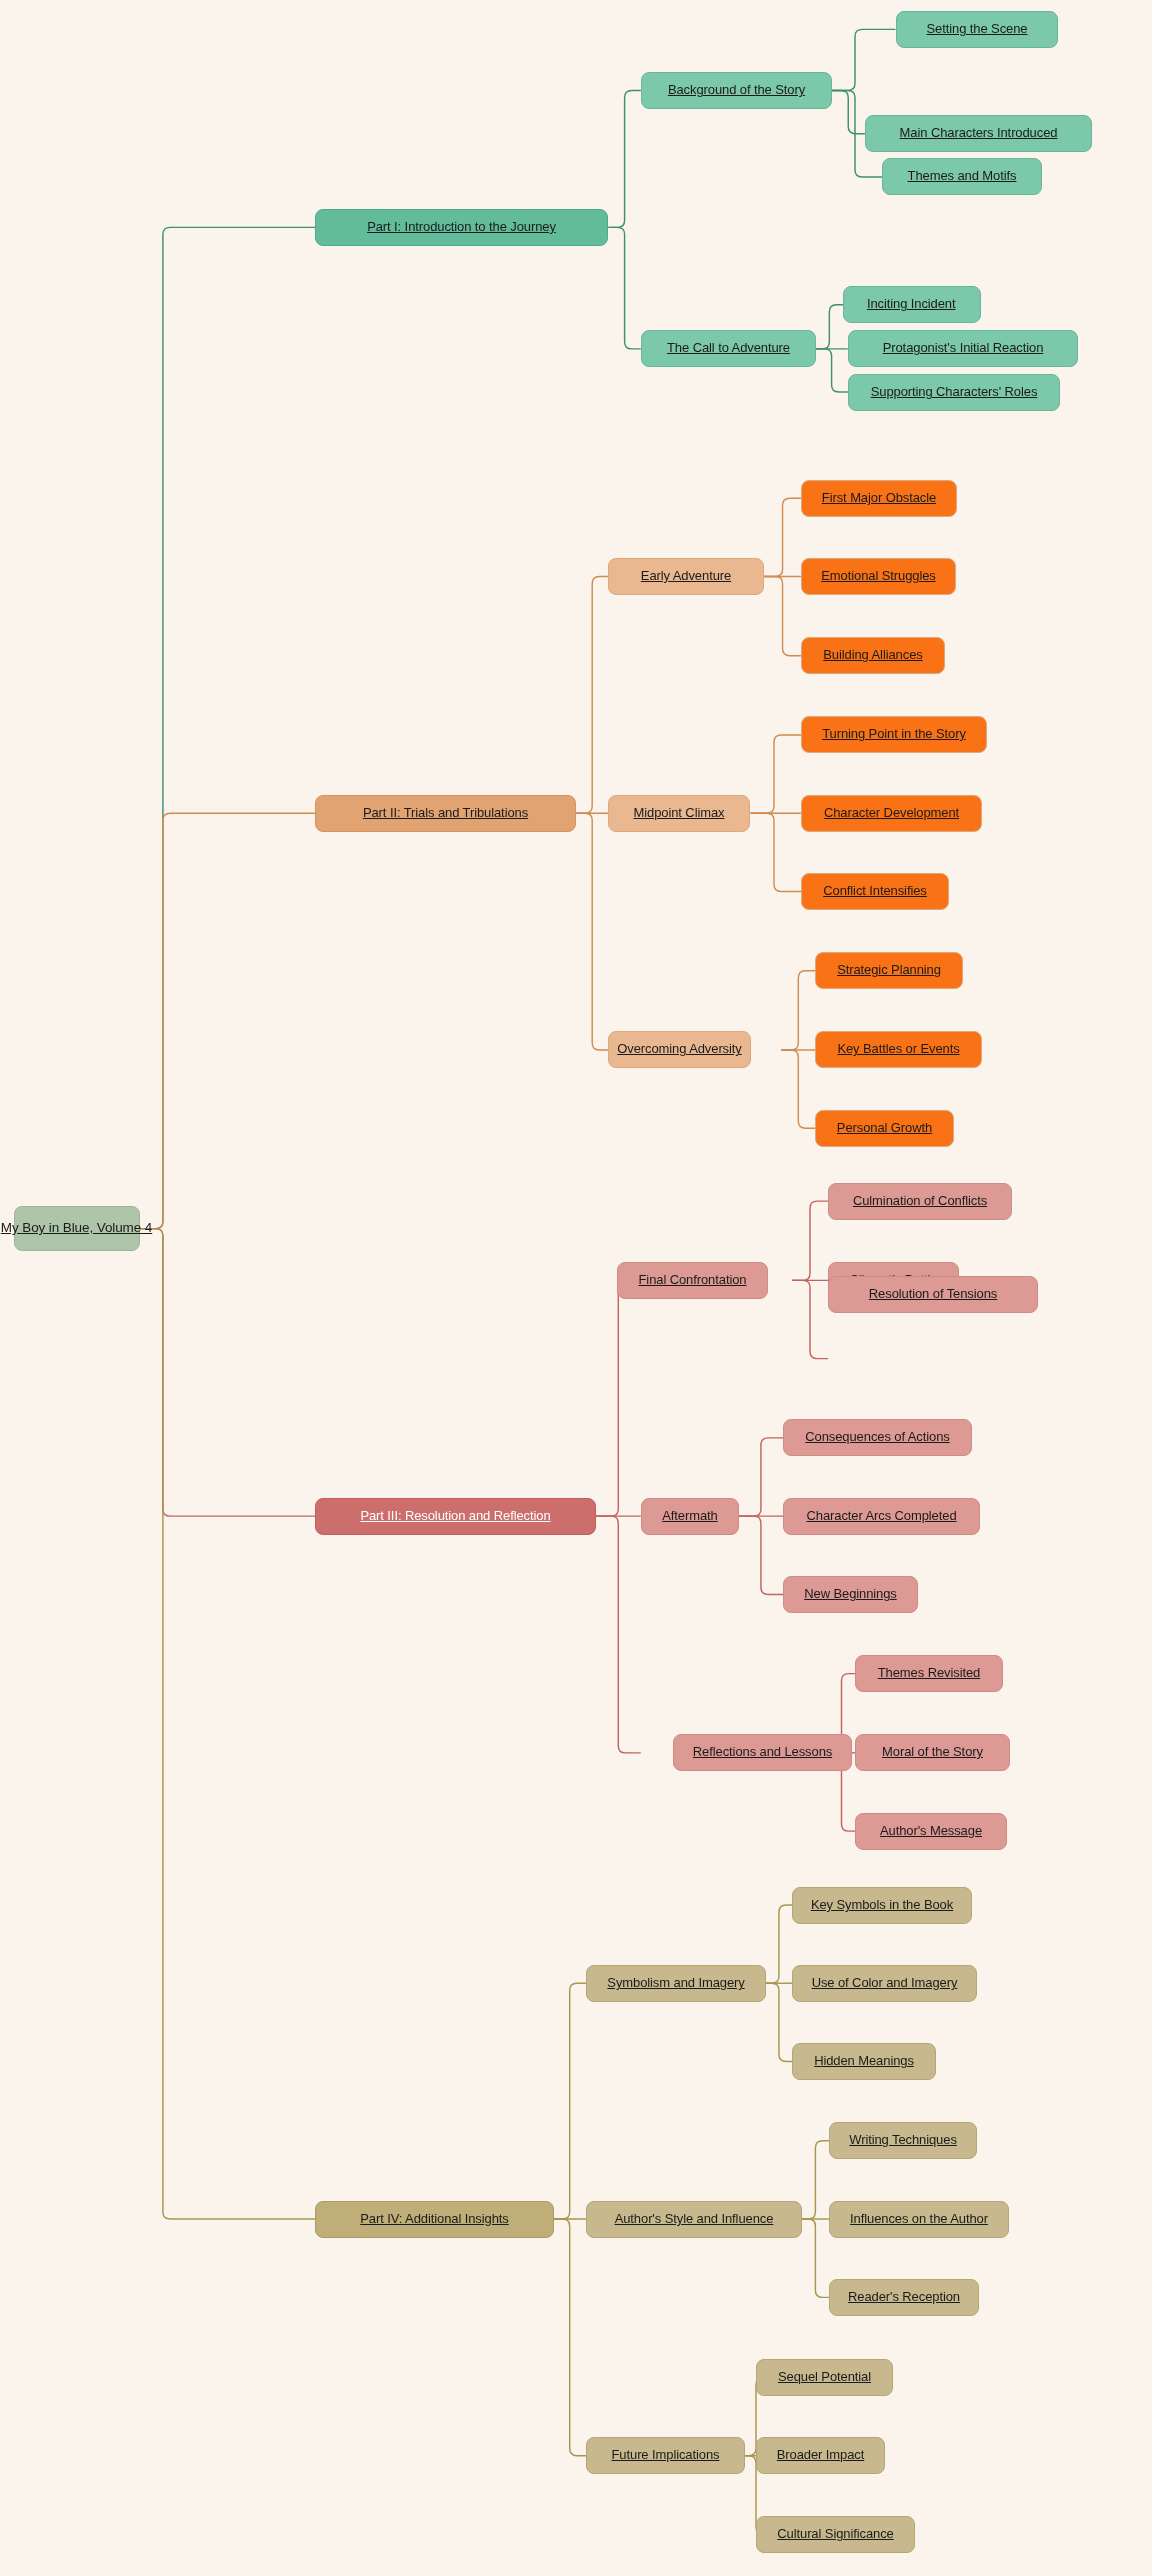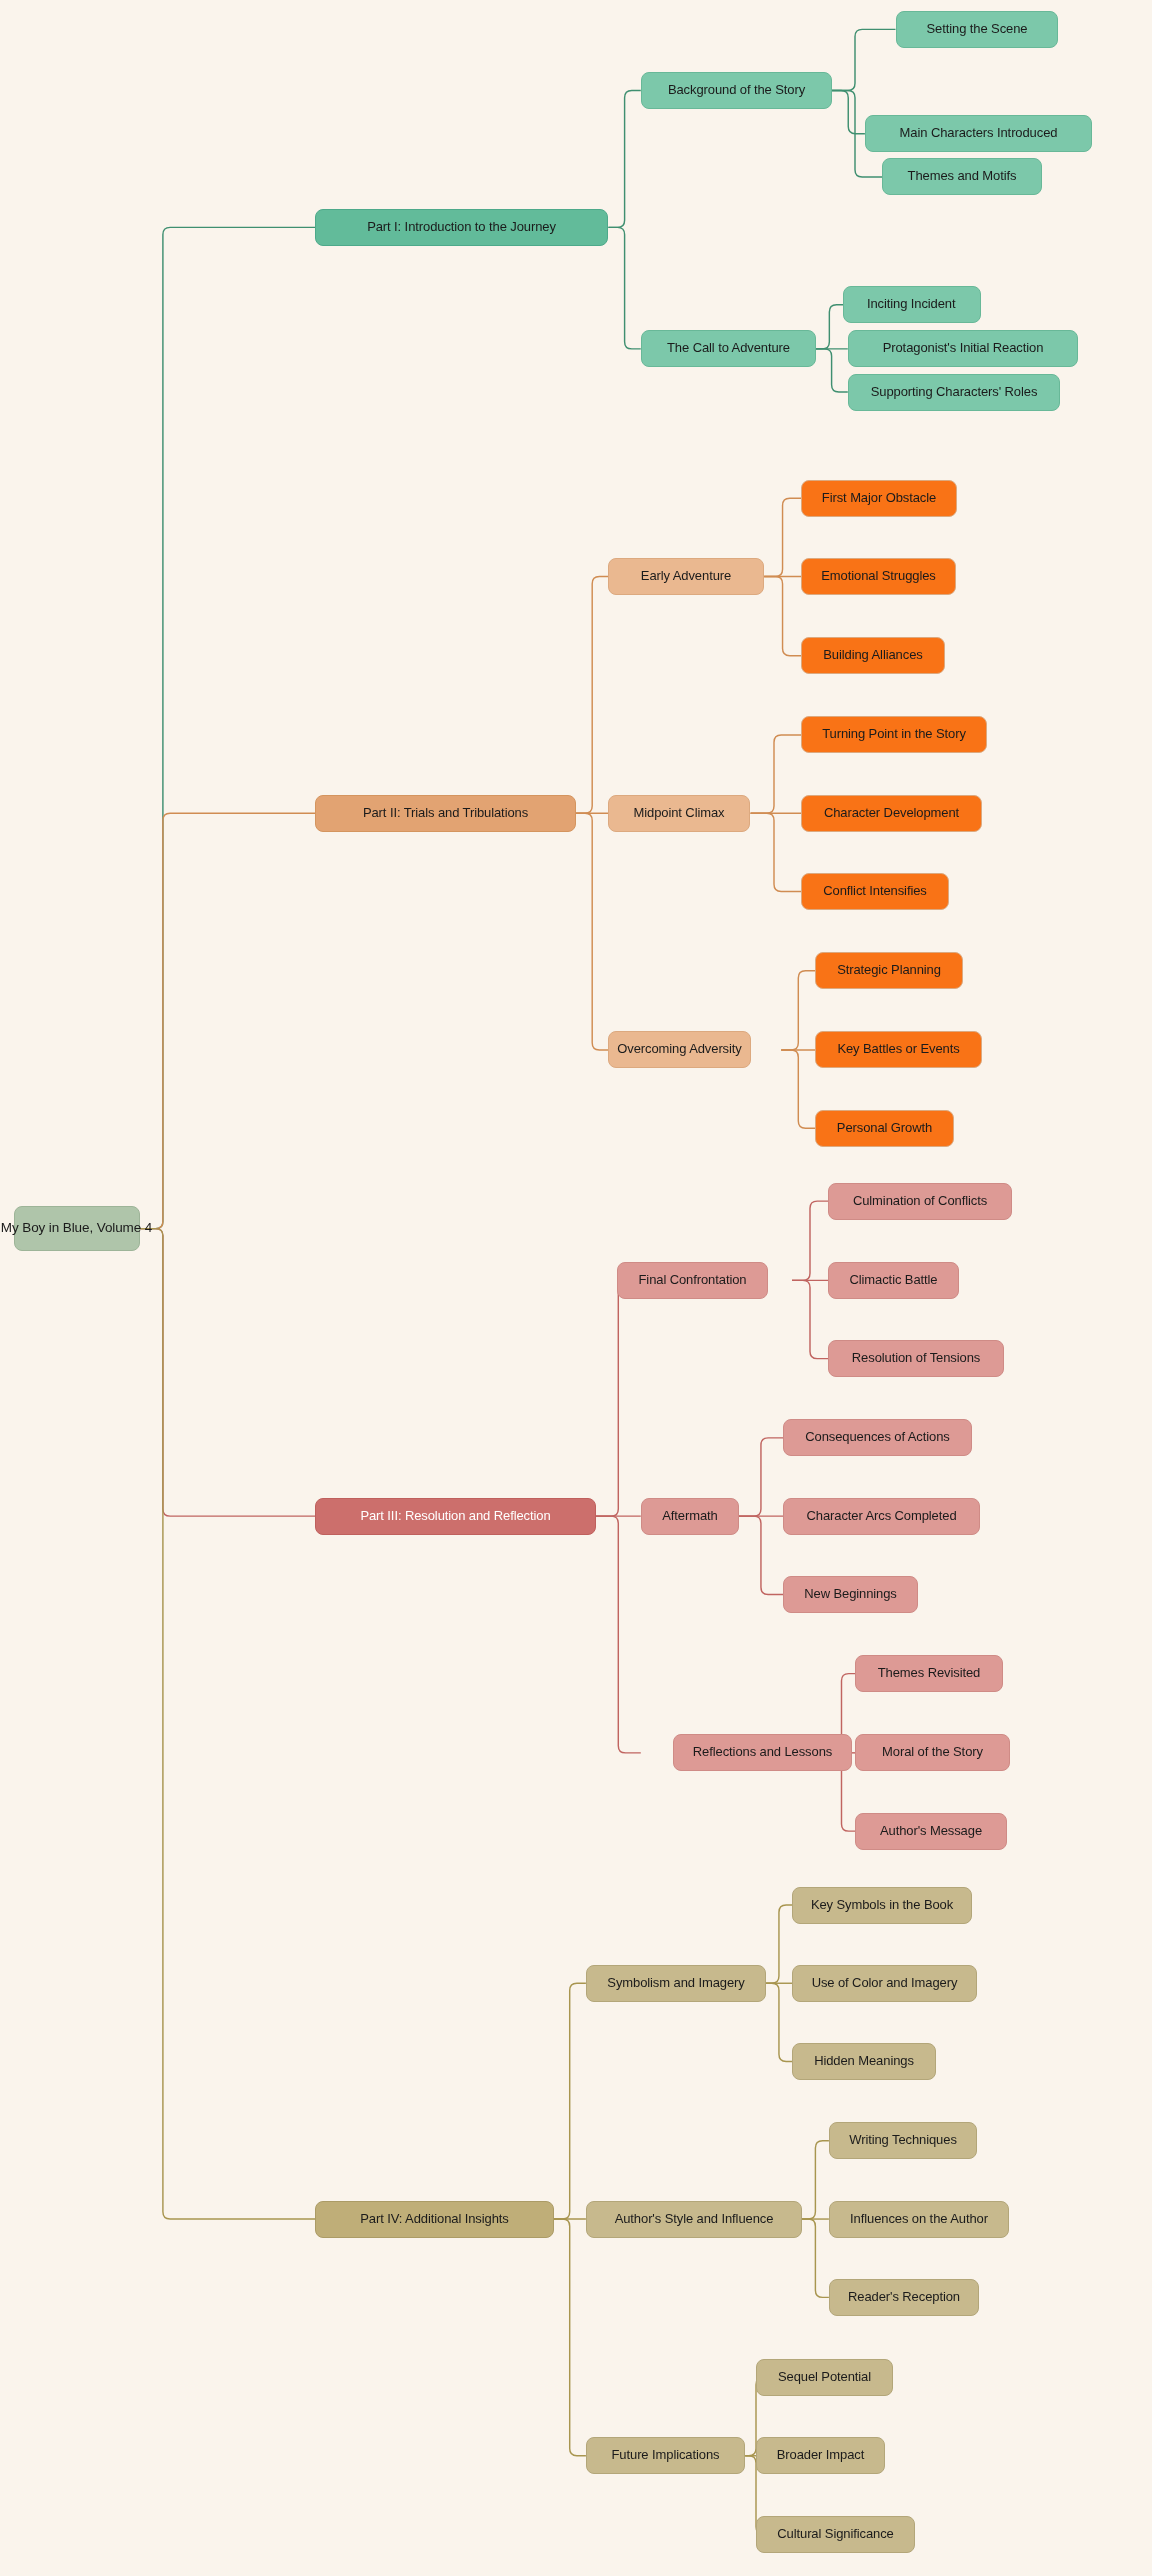--- a/index.html
+++ b/index.html
@@ -26,20 +26,21 @@
     display: flex;
     align-items: center;
     justify-content: center;
     border-radius: 8px;
     font-size: 13px;
     line-height: 1.1;
     white-space: nowrap;
     letter-spacing: -0.1px;
     color: #1b1b1b;
     padding: 0 12.6px;
+    text-decoration: underline;
   }
   .node.root {
     background: #afc5aa;
     border: 0.9px solid #9db498;
     font-size: 13.5px;
   }
   .node.l1-green  { background: #62bb9a; border: 0.9px solid #4da98a; }
   .node.l1-orange { background: #e2a372; border: 0.9px solid #d4955f; }
   .node.l1-red    { background: #cc6f6c; border: 0.9px solid #bf605d; color: #ffffff; }
   .node.l1-gold   { background: #bfae78; border: 0.9px solid #ab9b66; }
@@ -131,21 +132,21 @@
       <div class="node l3-orange" style="left: 801px; top: 795px; width: 181px; height: 37px;">Character Development</div>
       <div class="node l3-orange" style="left: 801px; top: 873px; width: 148px; height: 37px;">Conflict Intensifies</div>
       <div class="node l2-orange" style="left: 608px; top: 1031px; width: 143px; height: 37px;">Overcoming Adversity</div>
       <div class="node l3-orange" style="left: 815px; top: 952px; width: 148px; height: 37px;">Strategic Planning</div>
       <div class="node l3-orange" style="left: 815px; top: 1031px; width: 167px; height: 37px;">Key Battles or Events</div>
       <div class="node l3-orange" style="left: 815px; top: 1110px; width: 139px; height: 37px;">Personal Growth</div>
       <div class="node l1-red" style="left: 315px; top: 1498px; width: 281px; height: 37px;">Part III: Resolution and Reflection</div>
       <div class="node l2-red" style="left: 617px; top: 1262px; width: 151px; height: 37px;">Final Confrontation</div>
       <div class="node l3-red" style="left: 828px; top: 1183px; width: 184px; height: 37px;">Culmination of Conflicts</div>
       <div class="node l3-red" style="left: 828px; top: 1262px; width: 131px; height: 37px;">Climactic Battle</div>
-      <div class="node l3-red" style="left: 828px; top: 1340px; width: 176px; height: 37px;">Resolution of Tensions</div>
+      <div class="node l3-red" style="left: 828px; top: 1276px; width: 210px; height: 37px;">Resolution of Tensions</div>
       <div class="node l2-red" style="left: 641px; top: 1498px; width: 98px; height: 37px;">Aftermath</div>
       <div class="node l3-red" style="left: 783px; top: 1419px; width: 189px; height: 37px;">Consequences of Actions</div>
       <div class="node l3-red" style="left: 783px; top: 1498px; width: 197px; height: 37px;">Character Arcs Completed</div>
       <div class="node l3-red" style="left: 783px; top: 1576px; width: 135px; height: 37px;">New Beginnings</div>
       <div class="node l2-red" style="left: 673px; top: 1734px; width: 179px; height: 37px;">Reflections and Lessons</div>
       <div class="node l3-red" style="left: 855px; top: 1655px; width: 148px; height: 37px;">Themes Revisited</div>
       <div class="node l3-red" style="left: 855px; top: 1734px; width: 155px; height: 37px;">Moral of the Story</div>
       <div class="node l3-red" style="left: 855px; top: 1813px; width: 152px; height: 37px;">Author's Message</div>
       <div class="node l1-gold" style="left: 315px; top: 2201px; width: 239px; height: 37px;">Part IV: Additional Insights</div>
       <div class="node l2-gold" style="left: 586px; top: 1965px; width: 180px; height: 37px;">Symbolism and Imagery</div>

